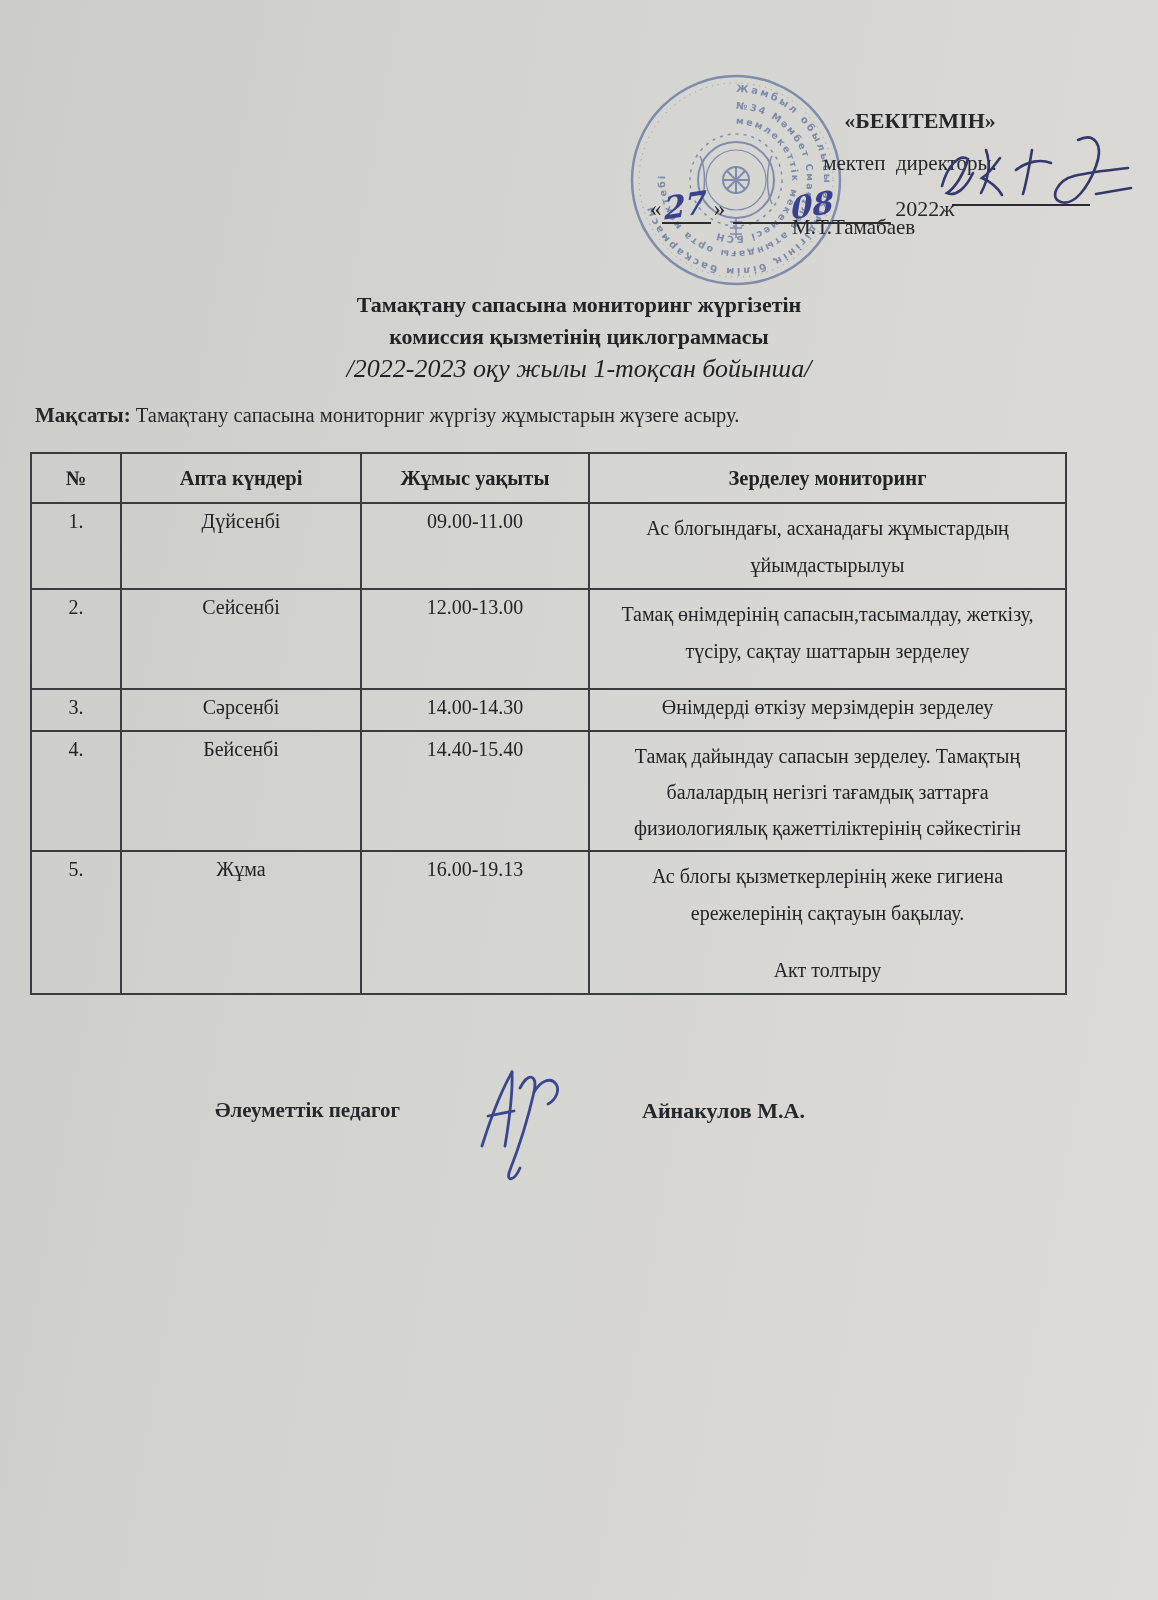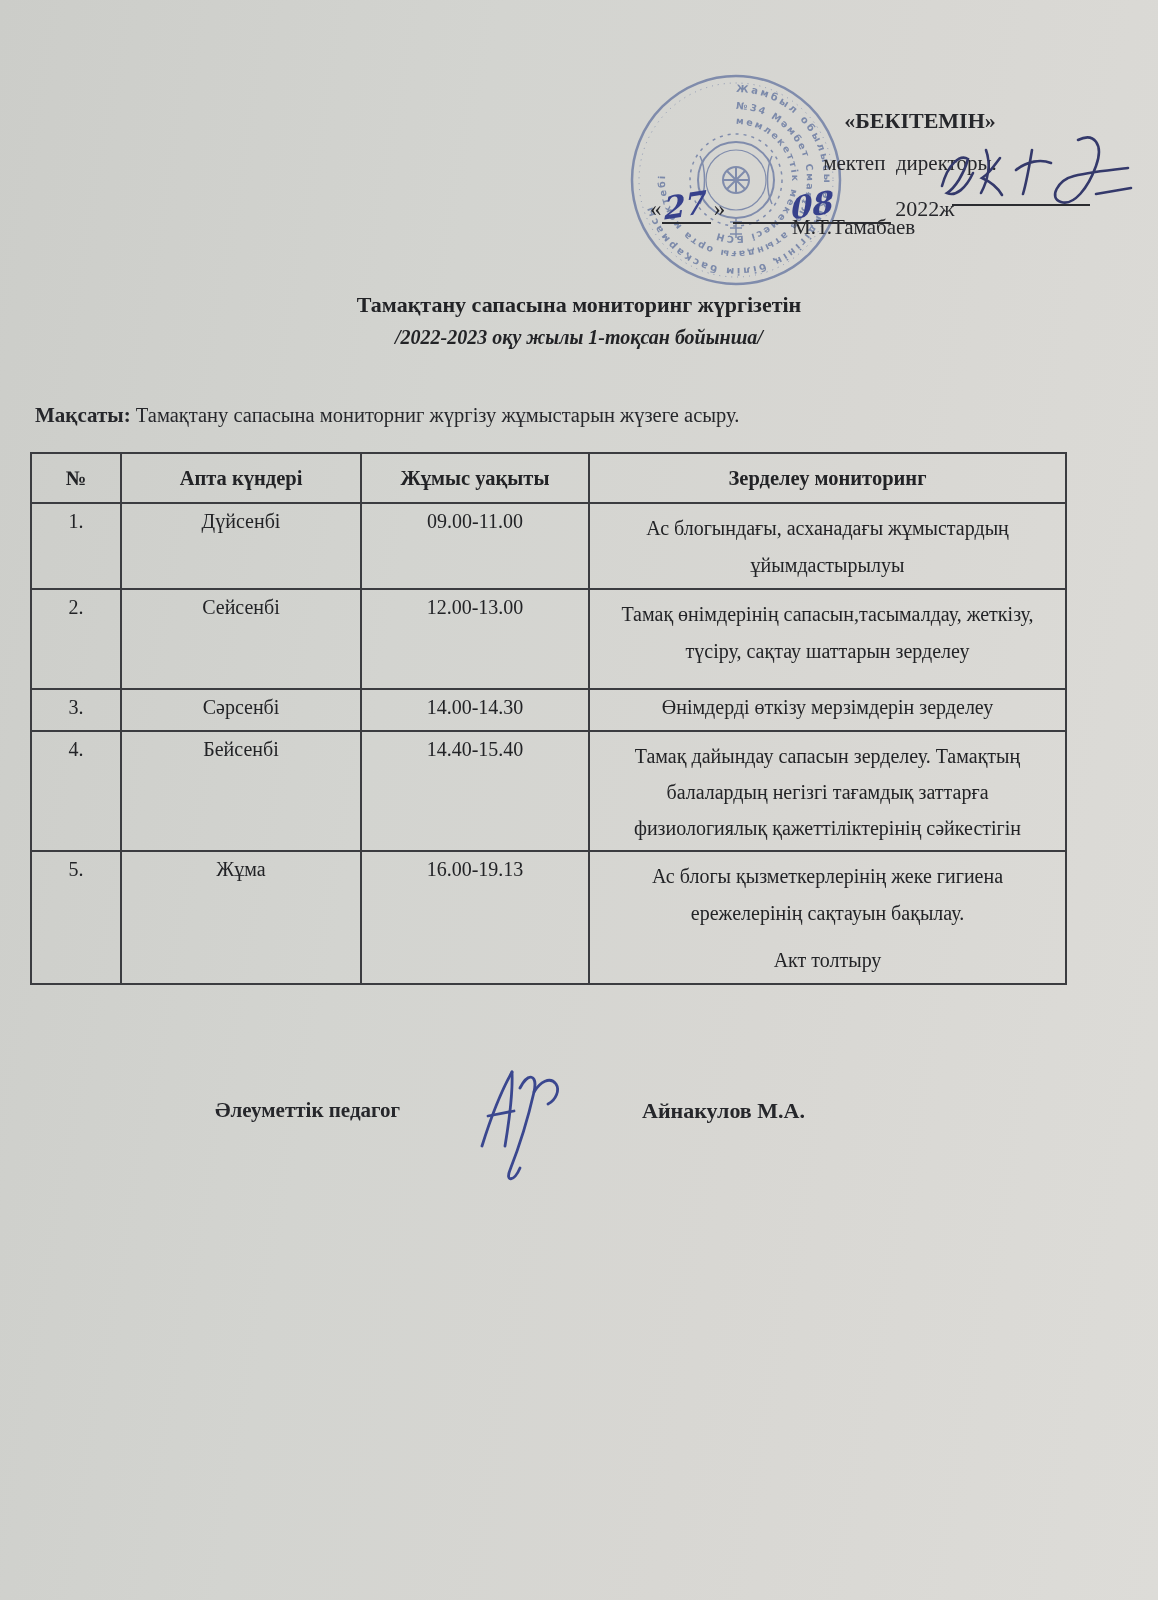--- a/index.html
+++ b/index.html
@@ -28,40 +28,40 @@
   .date-line{position:absolute;left:650px;top:190px;display:flex;align-items:flex-end;font-size:22px;}
   .date-line .q{font-size:23px;padding-bottom:2px;}
   .hand{display:inline-block;font-family:"DejaVu Serif", serif;font-style:italic;font-weight:bold;
     color:#37418c;font-size:31px;transform:rotate(-9deg) skewX(-8deg);line-height:1;}
   .day-slot{border-bottom:2px solid #2b2c30;padding:0 4px 0 2px;margin-right:3px;}
   .month-slot{display:inline-block;width:158px;border-bottom:2px solid #2b2c30;text-align:center;margin:0 4px 0 8px;}
   .year-suffix{padding-bottom:2px;}
   
   .doc-title{position:absolute;top:289px;left:0;width:100%;text-align:center;
     font-weight:bold;font-size:22px;line-height:32px;color:#222326;}
-  .doc-subtitle{font-weight:bold;font-style:italic;font-size:20px;}
+  .doc-subtitle{font-weight:normal;font-style:italic;font-size:26px;}
   
   .purpose{position:absolute;left:35px;top:403px;font-size:20.5px;}
   .purpose b{font-size:21px;}
   
   .doc-table{position:absolute;left:30px;top:452px;width:1035px;border-collapse:collapse;
     table-layout:fixed;font-size:20px;color:#222326;}
   .doc-table td,.doc-table th{border:2px solid #3b3c40;vertical-align:top;text-align:center;
     padding:6px 10px 4px 10px;overflow:hidden;}
   .doc-table th{font-size:20.5px;font-weight:bold;vertical-align:middle;height:44px;padding:2px 6px;}
   .row-1{height:86px;}
   .row-2{height:100px;}
   .row-3{height:42px;}
   .row-4{height:116px;}
   .row-5{height:126px;}
   .cell-task{line-height:37px;}
   .cell-task-tight{padding-left:34px;padding-right:34px;}
   .cell-task-wide{padding-left:6px;padding-right:6px;line-height:36px;}
   .cell-time-low{padding-top:56px;}
-  .task-extra{margin-top:10px;}
+  .task-extra{margin-top:20px;}
   
   .footer-role{position:absolute;left:215px;top:1098px;font-weight:bold;font-size:21px;}
   .footer-name{position:absolute;left:642px;top:1098px;font-weight:bold;font-size:22px;}
   .footer-signature{position:absolute;left:468px;top:1058px;width:105px;height:130px;}
 </style>
 </head>
 <body>
 
 <div class="paper">
 
@@ -103,20 +103,21 @@
   <div class="date-line">
     <span class="q">«</span>
     <span class="day-slot"><span class="hand">27</span></span>
     <span class="q">»</span>
     <span class="month-slot"><span class="hand">08</span></span>
     <span class="year-suffix">2022ж</span>
   </div>
 
   <div class="doc-title">
     <div>Тамақтану сапасына мониторинг жүргізетін</div>
+    <div>комиссия қызметінің циклограммасы</div>
     <div class="doc-subtitle">/2022-2023 оқу жылы  1-тоқсан бойынша/</div>
   </div>
 
   <div class="purpose"><b>Мақсаты:</b><span class="prewrap"> Тамақтану сапасына мониторниг жүргізу жұмыстарын жүзеге асыру.</span></div>
 
   <table class="doc-table">
     <colgroup>
         <col style="width:90px">
         <col style="width:240px">
         <col style="width:228px">

